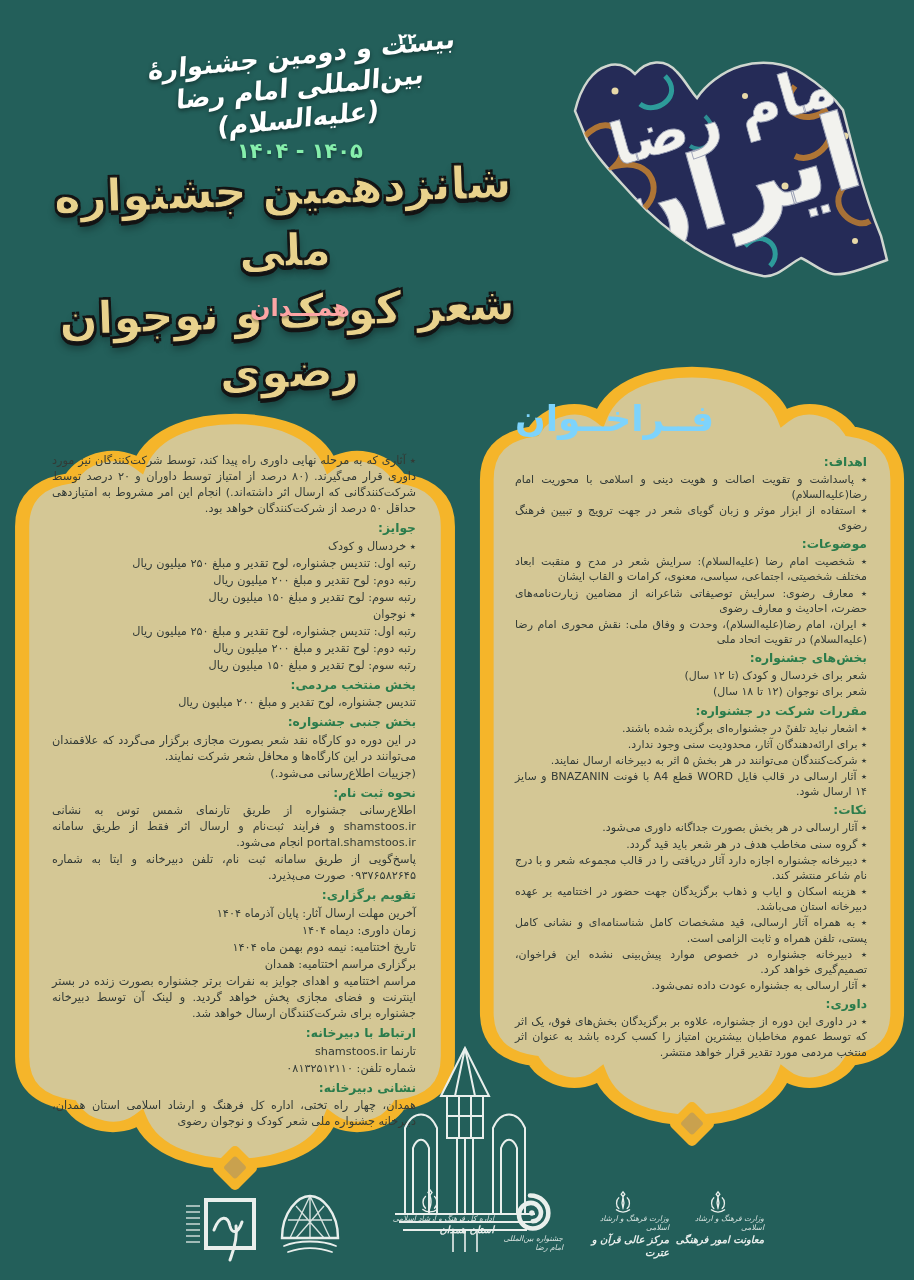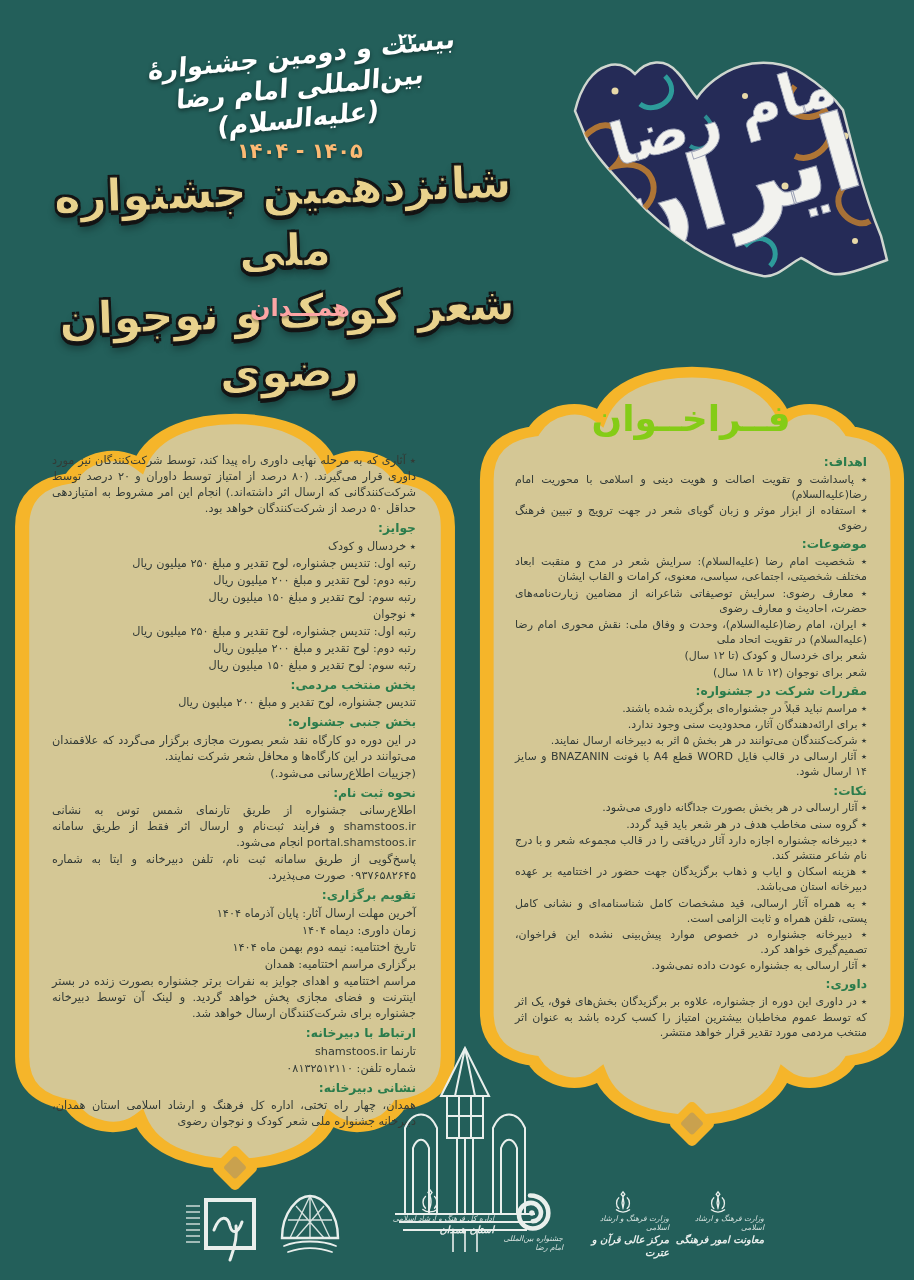--- a/index.html
+++ b/index.html
@@ -11,21 +11,21 @@
   }
   .abs{position:absolute;}
   
   .badge22{left:398px;top:30px;color:#fff;font-size:15px;font-weight:bold;}
   .callig{
     left:108px;top:40px;width:384px;text-align:center;color:#ffffff;
     font-weight:bold;font-size:26px;line-height:1.22;
     transform:rotate(-6deg) skewX(-9deg);
     text-shadow:0 2px 4px rgba(0,0,0,.45);
   }
-  .years{left:140px;top:139px;width:320px;text-align:center;color:#fdba74;
+  .years{left:140px;top:139px;width:320px;text-align:center;color:#86efac;
     font-weight:bold;font-size:21px;letter-spacing:3px;
     text-shadow:0 2px 3px rgba(0,0,0,.4);}
   .gold-wrap{left:26px;top:160px;width:520px;transform:rotate(-2deg);text-align:center;}
   .gold-line{
     font-weight:bold;color:#e9d28d;font-size:45px;line-height:1.35;
     -webkit-text-stroke:1px #141414;
     text-shadow:
       -2px -2px 0 #141414, 2px -2px 0 #141414,
       -2px  2px 0 #141414, 2px  2px 0 #141414,
        0 4px 0 #141414, 0 6px 8px rgba(0,0,0,.45);
@@ -39,21 +39,21 @@
   .panel-shape{position:absolute;inset:0;width:100%;height:100%;}
   .panel-content{
     position:absolute;inset:0;direction:rtl;text-align:justify;
     color:#333b36;overflow:hidden;
   }
   #call-panel{left:477px;top:366px;width:430px;height:760px;}
   #call-panel .panel-content{padding:18px 40px 26px 38px;font-size:11px;line-height:1.38;}
   #details-panel{left:12px;top:413px;width:446px;height:757px;}
   #details-panel .panel-content{padding:40px 42px 26px 40px;font-size:11.3px;line-height:1.42;}
   .panel-title{
-    text-align:center;color:#84cc16;font-weight:bold;font-size:36px;
+    text-align:left;color:#7dd3fc;font-weight:bold;font-size:36px;
     letter-spacing:2px;margin:10px 0 10px;
   }
   .sec-h{color:#2b7c4c;font-weight:bold;font-size:12.3px;margin:3px 0 1px;}
   .sec-i{margin:0 0 1px;}
   .pendant{position:absolute;bottom:-15px;left:50%;width:34px;height:34px;
     background:#f5b52a;transform:translateX(-50%) rotate(45deg);border-radius:5px;}
   .pendant-inner{position:absolute;bottom:-6px;left:50%;width:17px;height:17px;
     background:#c9a14e;transform:translateX(-50%) rotate(45deg);border-radius:3px;}
   
   .tower{left:383px;top:1042px;width:164px;height:212px;}
@@ -125,26 +125,27 @@
             <div class="sec-i">٭ پاسداشت و تقویت اصالت و هویت دینی و اسلامی با محوریت امام رضا(علیه‌السلام)</div>
             <div class="sec-i">٭ استفاده از ابزار موثر و زبان گویای شعر در جهت ترویج و تبیین فرهنگ رضوی</div>
           </div>
           <div class="sec">
             <div class="sec-h">موضوعات:</div>
             <div class="sec-i">٭ شخصیت امام رضا (علیه‌السلام): سرایش شعر در مدح و منقبت ابعاد مختلف شخصیتی، اجتماعی، سیاسی، معنوی، کرامات و القاب ایشان</div>
             <div class="sec-i">٭ معارف رضوی: سرایش توصیفاتی شاعرانه از مضامین زیارت‌نامه‌های حضرت، احادیث و معارف رضوی</div>
             <div class="sec-i">٭ ایران، امام رضا(علیه‌السلام)، وحدت و وفاق ملی: نقش محوری امام رضا (علیه‌السلام) در تقویت اتحاد ملی</div>
           </div>
           <div class="sec">
+            <div class="sec-h">بخش‌های جشنواره:</div>
             <div class="sec-i">شعر برای خردسال و کودک (تا ۱۲ سال)</div>
             <div class="sec-i">شعر برای نوجوان (۱۲ تا ۱۸ سال)</div>
           </div>
           <div class="sec">
             <div class="sec-h">مقررات شرکت در جشنواره:</div>
-            <div class="sec-i">٭ مراسم نباید قبلاً در جشنواره‌ای برگزیده شده باشند.</div>
+            <div class="sec-i">٭ اشعار نباید تلفنً در جشنواره‌ای برگزیده شده باشند.</div>
             <div class="sec-i">٭ برای ارائه‌دهندگان آثار، محدودیت سنی وجود ندارد.</div>
             <div class="sec-i">٭ شرکت‌کنندگان می‌توانند در هر بخش ۵ اثر به دبیرخانه ارسال نمایند.</div>
             <div class="sec-i">٭ آثار ارسالی در قالب فایل WORD قطع A4 با فونت BNAZANIN و سایز ۱۴ ارسال شود.</div>
           </div>
           <div class="sec">
             <div class="sec-h">نکات:</div>
             <div class="sec-i">٭ آثار ارسالی در هر بخش بصورت جداگانه داوری می‌شود.</div>
             <div class="sec-i">٭ گروه سنی مخاطب هدف در هر شعر باید قید گردد.</div>
             <div class="sec-i">٭ دبیرخانه جشنواره اجازه دارد آثار دریافتی را در قالب مجموعه شعر و با درج نام شاعر منتشر کند.</div>
             <div class="sec-i">٭ هزینه اسکان و ایاب و ذهاب برگزیدگان جهت حضور در اختتامیه بر عهده دبیرخانه استان می‌باشد.</div>

